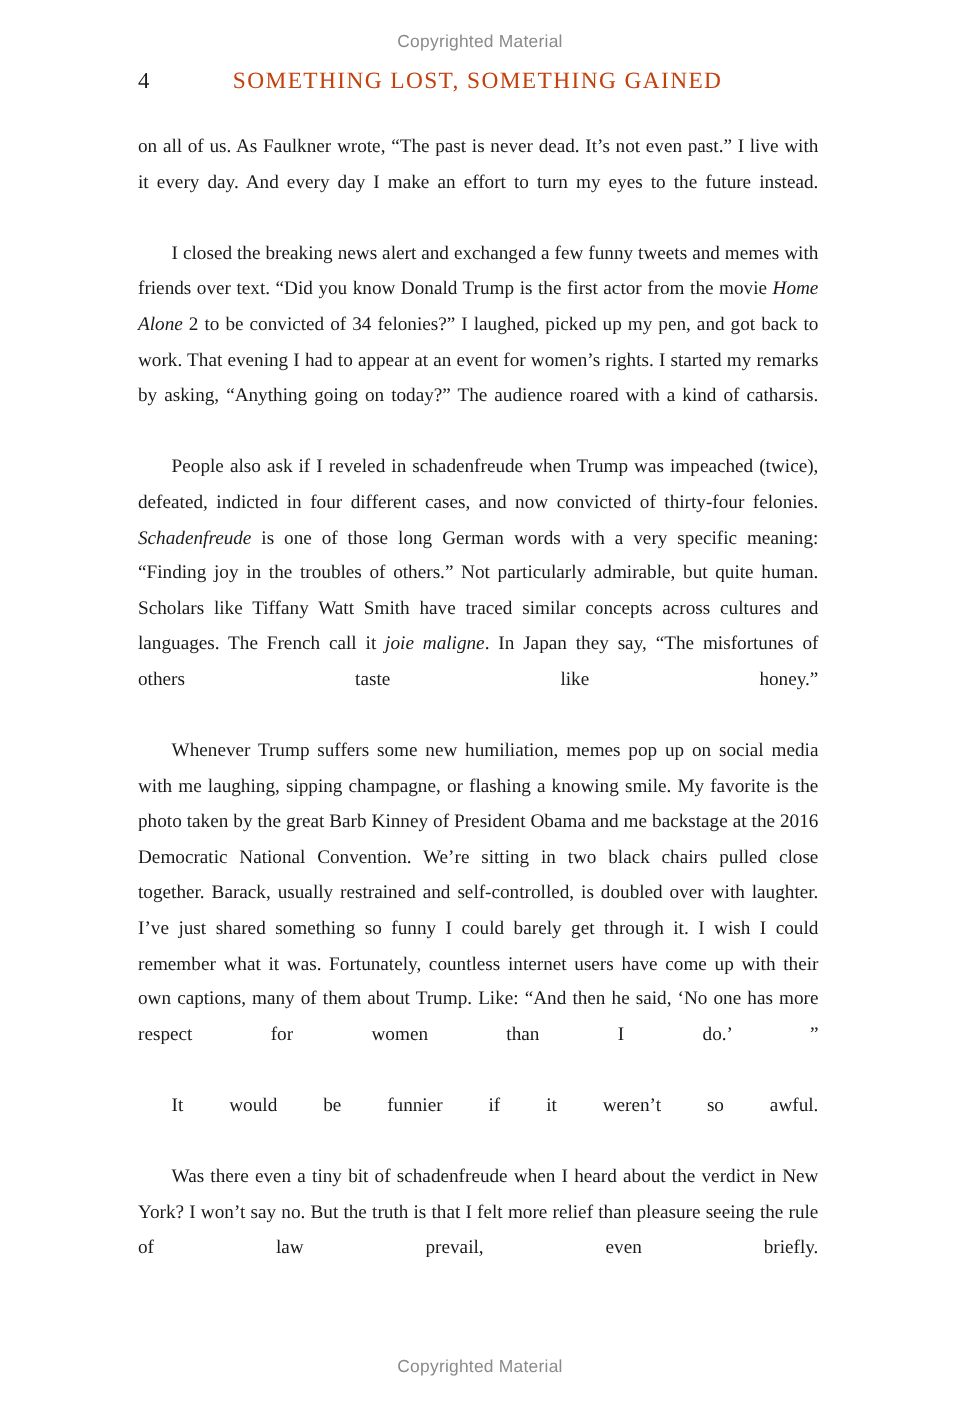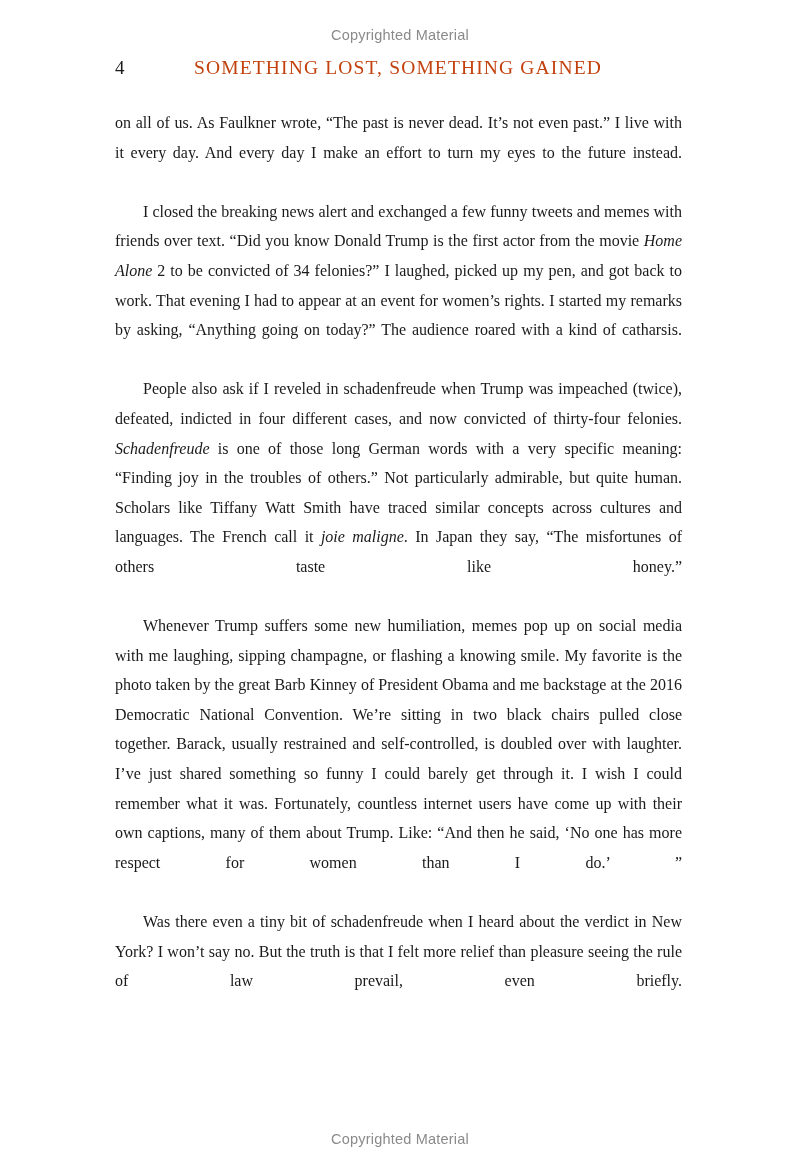--- a/index.html
+++ b/index.html
@@ -108,18 +108,19 @@
   <div class="running-head-row">
     <div class="folio">4</div>
     <div class="running-head">SOMETHING LOST, SOMETHING GAINED</div>
   </div>
 
   <div class="textblock" id="textblock">
       <p class="para first"><span>on all of us. As Faulkner wrote, “The past is never dead. It’s not even past.” I live with it every day. And every day I make an effort to turn my eyes to the future instead.</span></p>
       <p class="para"><span>I closed the breaking news alert and exchanged a few funny tweets and memes with friends over text. “Did you know Donald Trump is the first actor from the movie </span><em>Home Alone</em><span> 2 to be convicted of 34 felonies?” I laughed, picked up my pen, and got back to work. That evening I had to appear at an event for women’s rights. I started my remarks by asking, “Anything going on today?” The audience roared with a kind of catharsis.</span></p>
       <p class="para"><span>People also ask if I reveled in schadenfreude when Trump was impeached (twice), defeated, indicted in four different cases, and now convicted of thirty-four felonies. </span><em>Schadenfreude</em><span> is one of those long German words with a very specific meaning: “Finding joy in the troubles of others.” Not particularly admirable, but quite human. Scholars like Tiffany Watt Smith have traced similar concepts across cultures and languages. The French call it </span><em>joie maligne</em><span>. In Japan they say, “The misfortunes of others taste like honey.”</span></p>
       <p class="para"><span>Whenever Trump suffers some new humiliation, memes pop up on social media with me laughing, sipping champagne, or flashing a knowing smile. My favorite is the photo taken by the great Barb Kinney of President Obama and me backstage at the 2016 Democratic National Convention. We’re sitting in two black chairs pulled close together. Barack, usually restrained and self-controlled, is doubled over with laughter. I’ve just shared something so funny I could barely get through it. I wish I could remember what it was. Fortunately, countless internet users have come up with their own captions, many of them about Trump. Like: “And then he said, ‘No one has more respect for women than I do.’ ”</span></p>
+      <p class="para"><span>It would be funnier if it weren’t so awful.</span></p>
       <p class="para"><span>Was there even a tiny bit of schadenfreude when I heard about the verdict in New York? I won’t say no. But the truth is that I felt more relief than pleasure seeing the rule of law prevail, even briefly.</span></p>
     </div>
 
   <div class="watermark watermark-bottom">Copyrighted Material</div>
 
 </div>
 
 </body></html>

